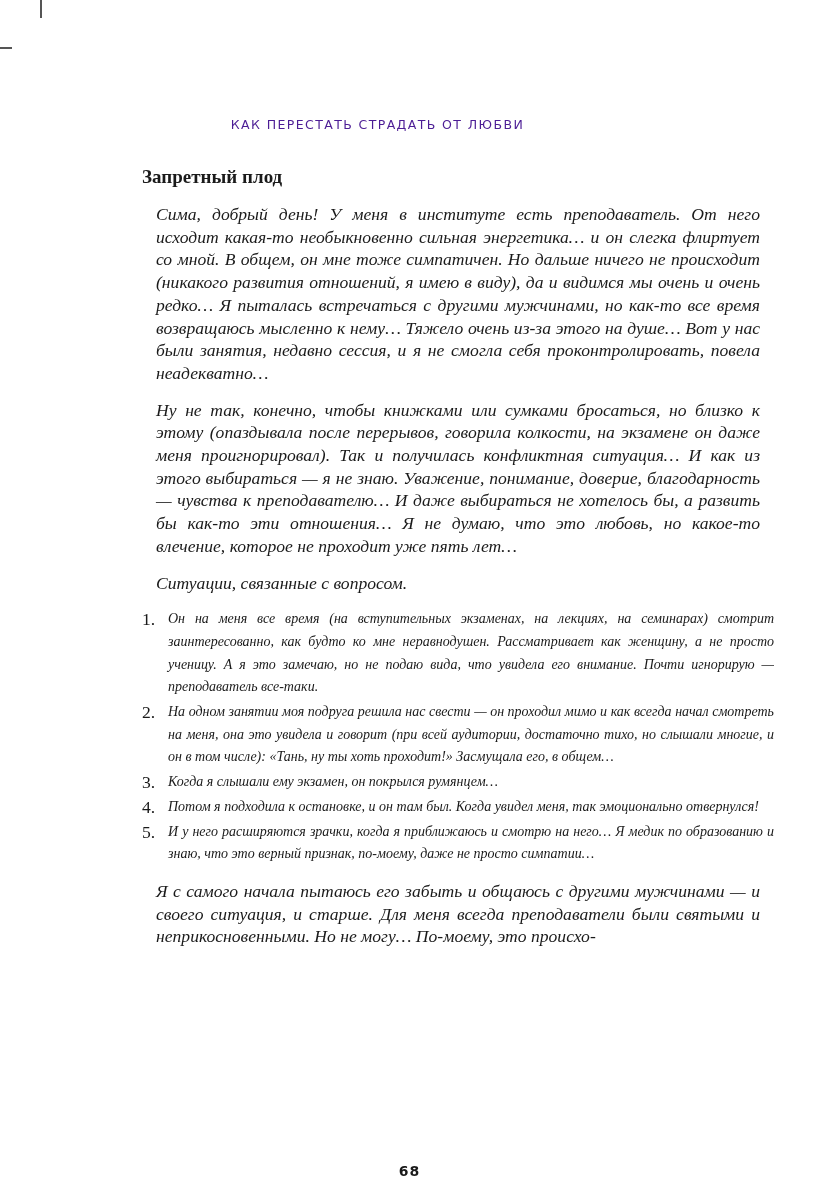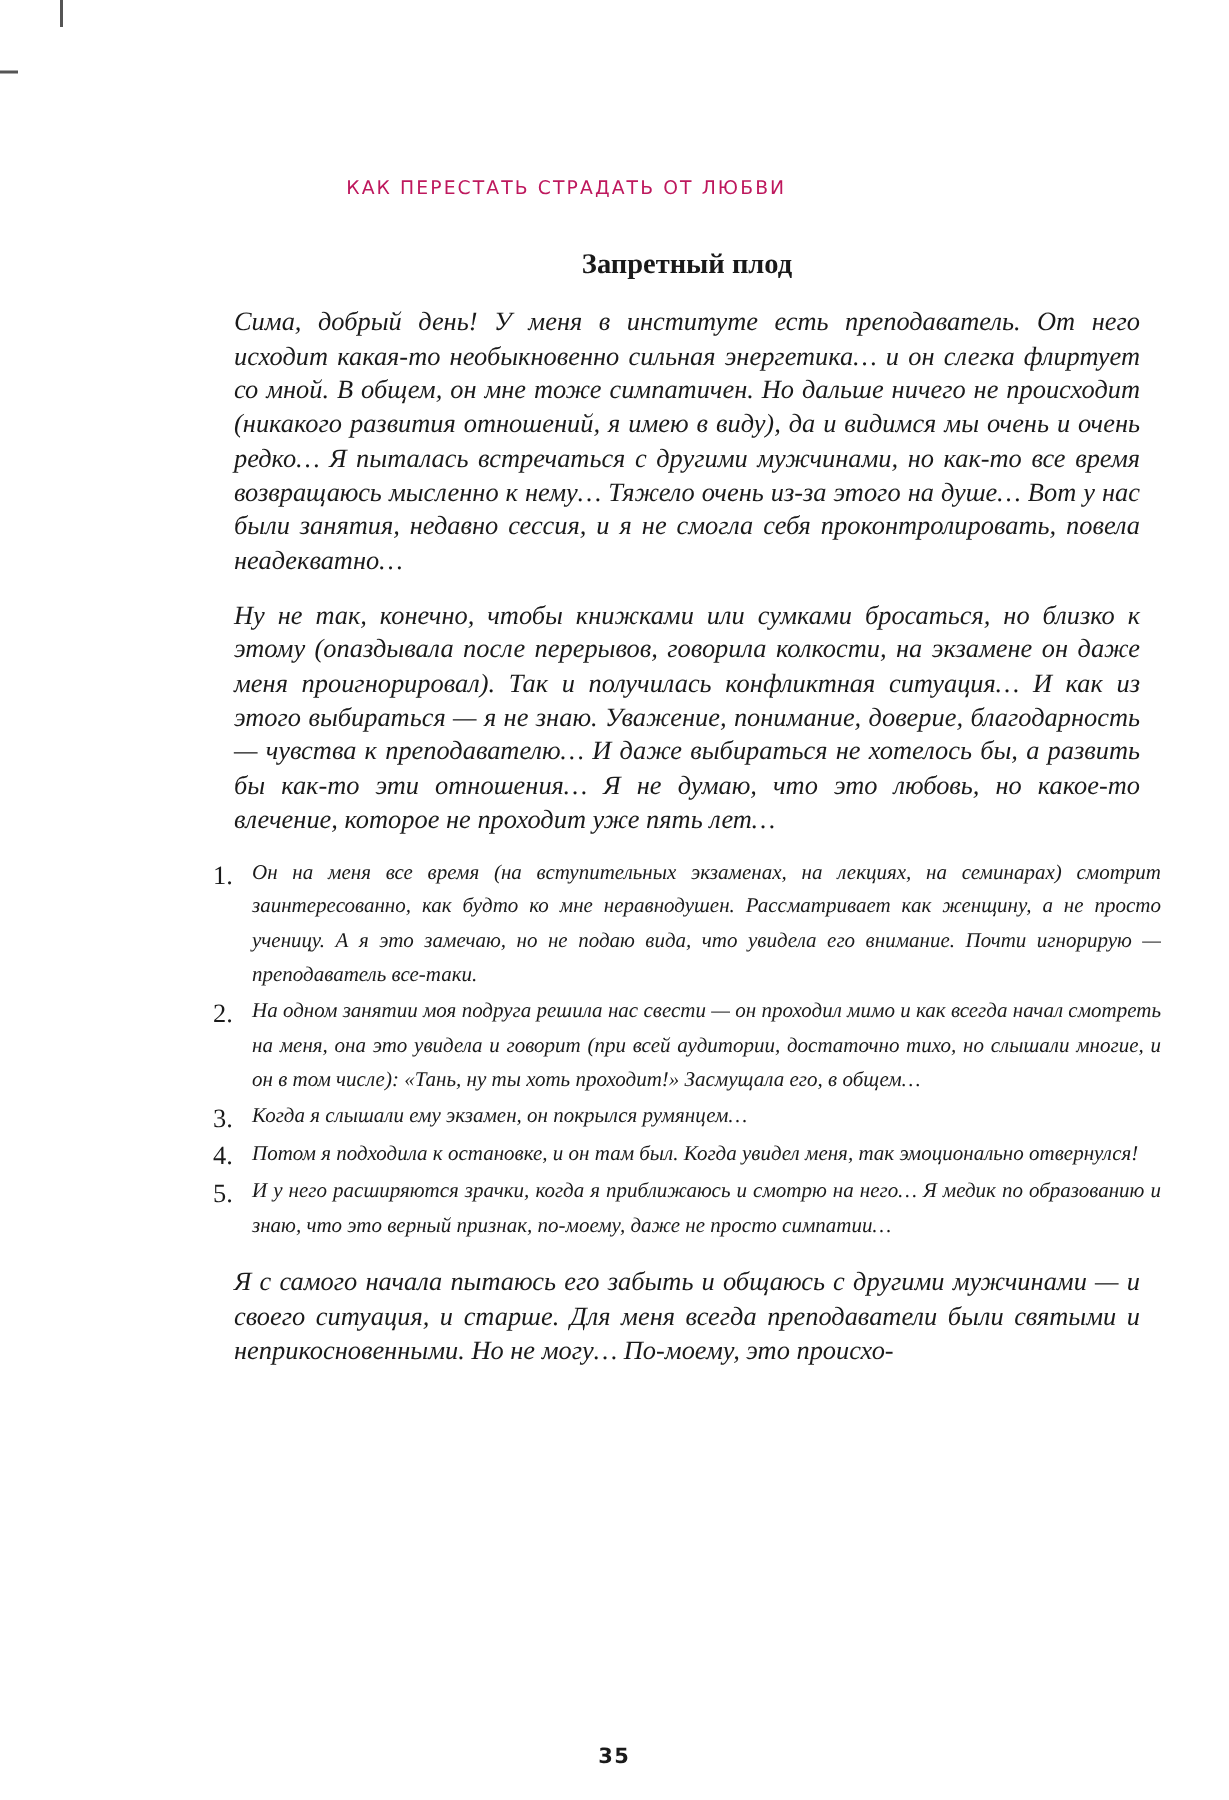--- a/index.html
+++ b/index.html
@@ -32,35 +32,34 @@
   }
   .running-head {
     position: absolute;
     top: 117px;
     left: 0;
     width: 755px;
     text-align: center;
     font-family: "DejaVu Sans", sans-serif;
     font-size: 12.5px;
     letter-spacing: 1.4px;
-    color: #be185d;
+    color: #4c1d95;
   }
   .content {
     position: absolute;
     left: 142px;
     top: 165px;
     width: 632px;
   }
   .section-title {
     font-family: "Liberation Serif", serif;
     font-weight: bold;
     font-size: 19px;
     margin: 0 0 3px 0;
     line-height: 24px;
-    text-align: center;
   }
   .para {
     font-family: "Liberation Serif", serif;
     font-style: italic;
     font-size: 17.6px;
     line-height: 22.7px;
     text-align: justify;
     margin: 14px;
   }
   .list {
@@ -106,20 +105,21 @@
 <div class="crop-mark-v"></div>
 <div class="crop-mark-h"></div>
 
 <div class="running-head">КАК ПЕРЕСТАТЬ СТРАДАТЬ ОТ ЛЮБВИ</div>
 
 <div class="content">
   <h2 class="section-title">Запретный плод</h2>
 
   <p class="para">Сима, добрый день! У меня в институте есть преподаватель. От него исходит какая-то необыкновенно сильная энергетика… и он слегка флиртует со мной. В общем, он мне тоже симпатичен. Но дальше ничего не происходит (никакого развития отношений, я имею в виду), да и видимся мы очень и очень редко… Я пыталась встречаться с другими мужчинами, но как-то все время возвращаюсь мысленно к нему… Тяжело очень из-за этого на душе… Вот у нас были занятия, недавно сессия, и я не смогла себя проконтролировать, повела неадекватно…</p>
   <p class="para">Ну не так, конечно, чтобы книжками или сумками бросаться, но близко к этому (опаздывала после перерывов, говорила колкости, на экзамене он даже меня проигнорировал). Так и получилась конфликтная ситуация… И как из этого выбираться — я не знаю. Уважение, понимание, доверие, благодарность — чувства к преподавателю… И даже выбираться не хотелось бы, а развить бы как-то эти отношения… Я не думаю, что это любовь, но какое-то влечение, которое не проходит уже пять лет…</p>
+  <p class="para">Ситуации, связанные с вопросом.</p>
 
   <ol class="list">
     <li class="list-item">
       <span class="list-num">1.</span>
       <span class="list-text">Он на меня все время (на вступительных экзаменах, на лекциях, на семинарах) смотрит заинтересованно, как будто ко мне неравнодушен. Рассматривает как женщину, а не просто ученицу. А я это замечаю, но не подаю вида, что увидела его внимание. Почти игнорирую — преподаватель все-таки.</span>
     </li>
     <li class="list-item">
       <span class="list-num">2.</span>
       <span class="list-text">На одном занятии моя подруга решила нас свести — он проходил мимо и как всегда начал смотреть на меня, она это увидела и говорит (при всей аудитории, достаточно тихо, но слышали многие, и он в том числе): «Тань, ну ты хоть проходит!» Засмущала его, в общем…</span>
     </li>
@@ -133,13 +133,13 @@
     </li>
     <li class="list-item">
       <span class="list-num">5.</span>
       <span class="list-text">И у него расширяются зрачки, когда я приближаюсь и смотрю на него… Я медик по образованию и знаю, что это верный признак, по-моему, даже не просто симпатии…</span>
     </li>
   </ol>
 
   <p class="para">Я с самого начала пытаюсь его забыть и общаюсь с другими мужчинами — и своего ситуация, и старше. Для меня всегда преподаватели были святыми и неприкосновенными. Но не могу… По-моему, это происхо-</p>
 </div>
 
-<div class="page-number">35</div>
+<div class="page-number">68</div>
 
 </body></html>

